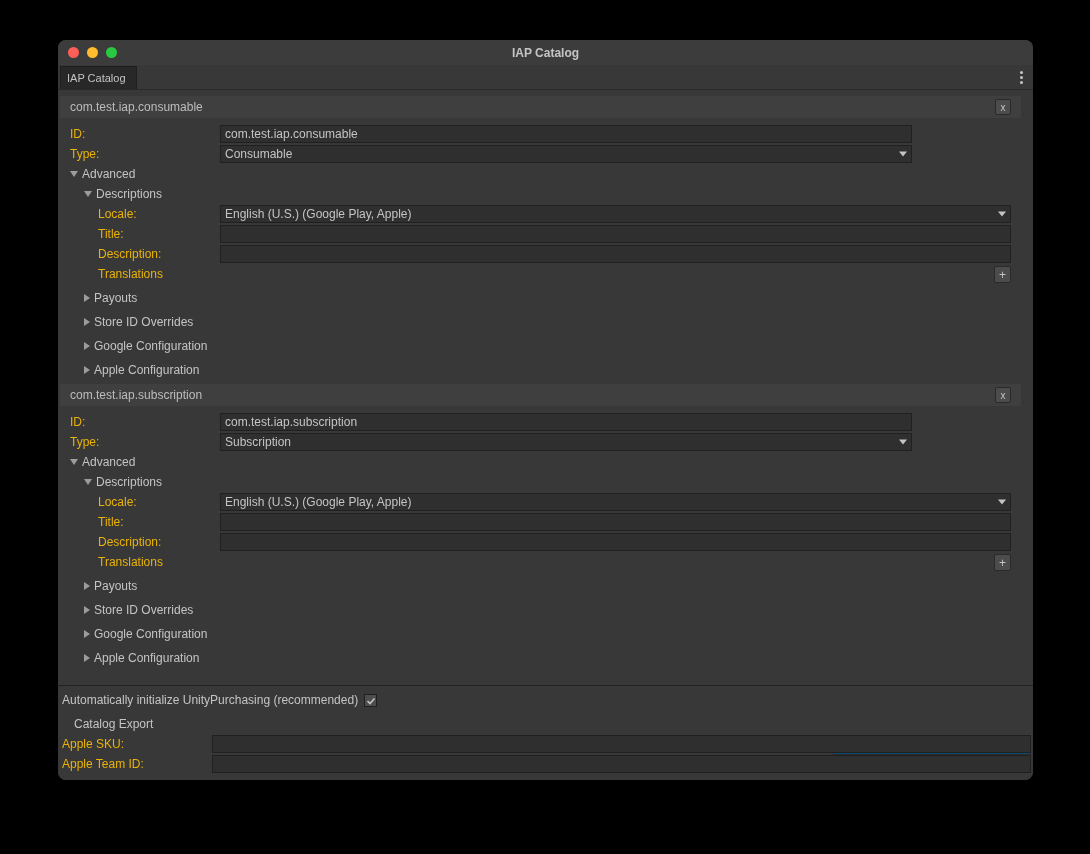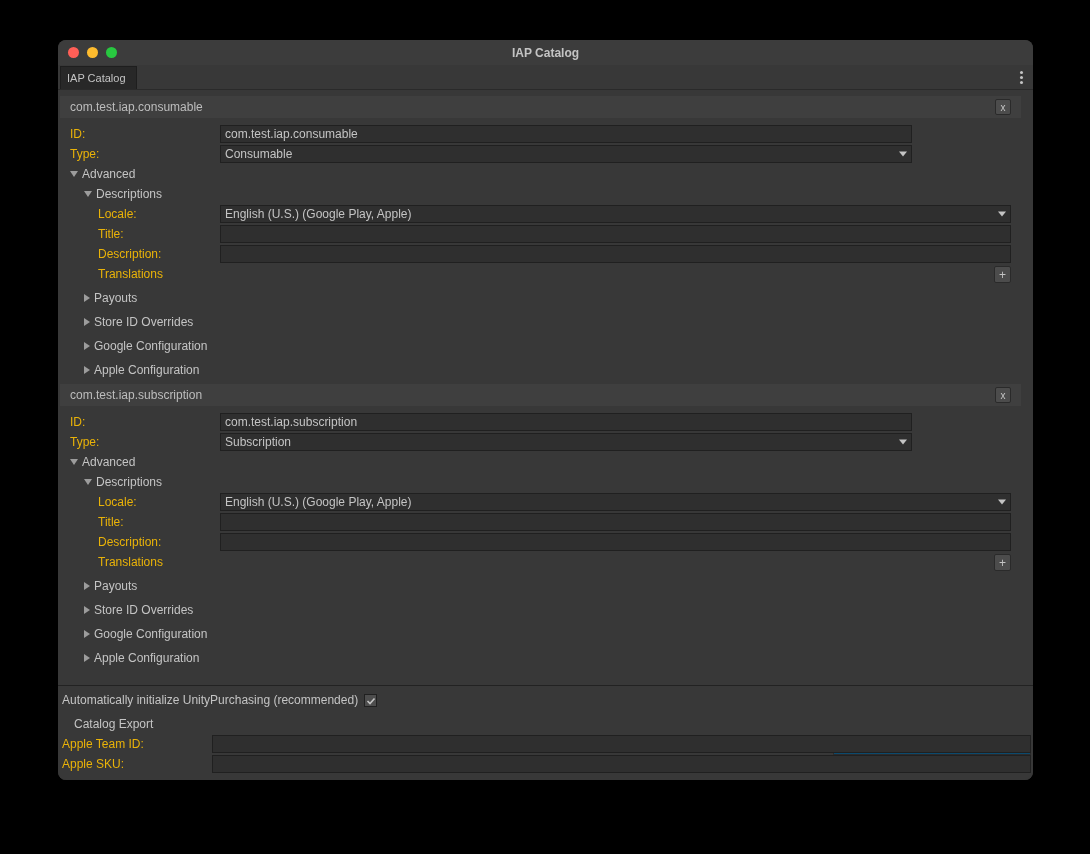--- a/index.html
+++ b/index.html
@@ -241,22 +241,22 @@
             </svg>
           </span>
         </div>
       </div>
       <div class="sp"></div>
       <div class="export-row">
         <div class="export-lbl">Catalog Export</div>
         <div class="export-btn">App Store Export</div>
       </div>
       <div class="row">
+        <div class="lbl">Apple SKU:</div>
+        <input class="text" value="" style="">
+      </div>
+      <div class="row">
         <div class="lbl">Apple Team ID:</div>
         <input class="text" value="" style="">
       </div>
-      <div class="row">
-        <div class="lbl">Apple SKU:</div>
-        <input class="text" value="" style="">
-      </div>
     </div>
   </div>
 </div>
 
 </body></html>

